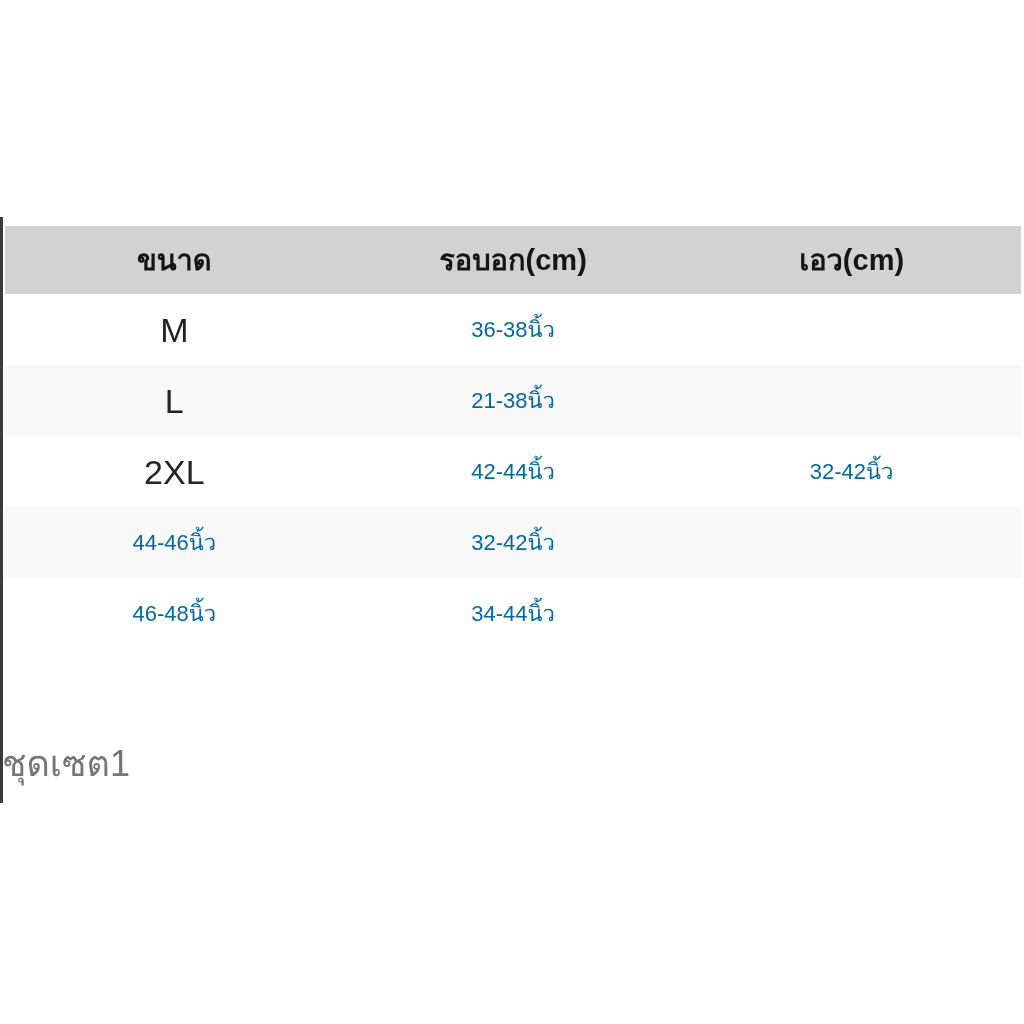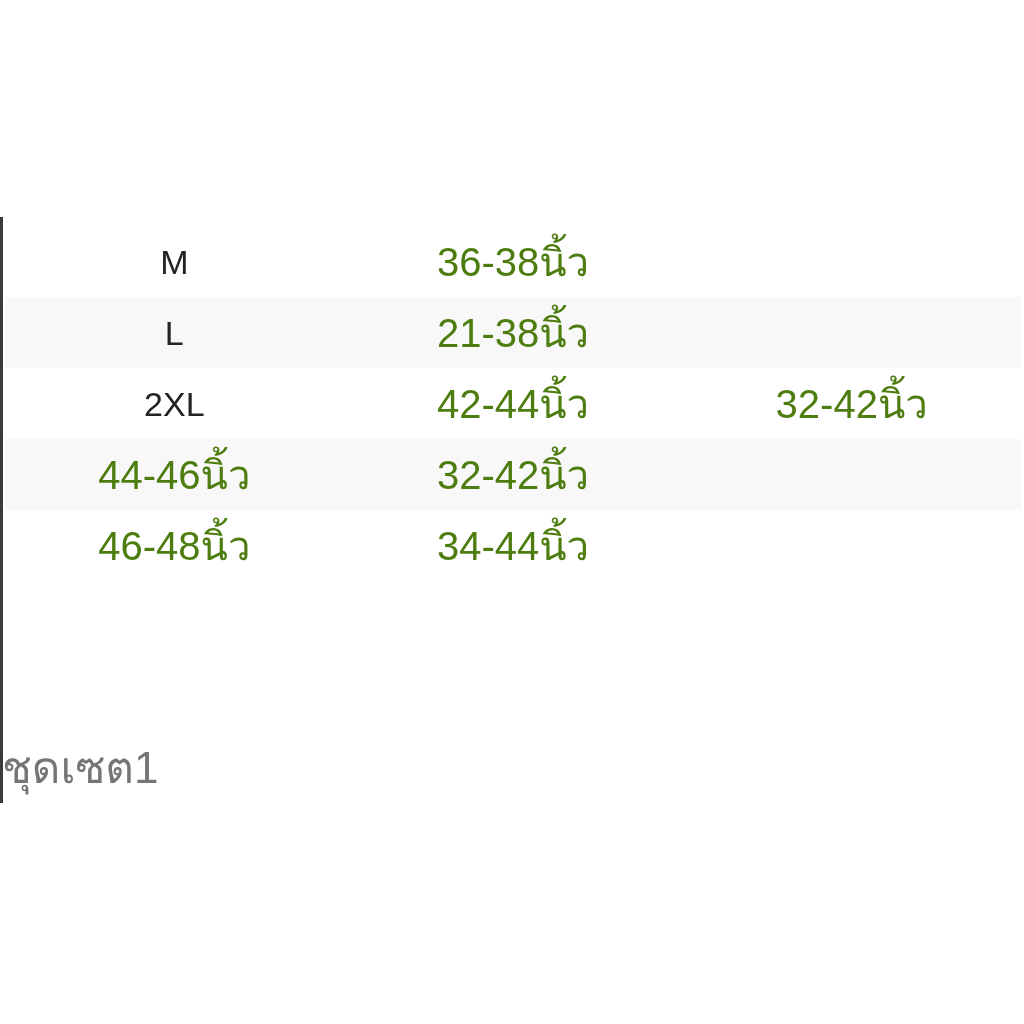--- a/index.html
+++ b/index.html
@@ -48,47 +48,52 @@
     grid-template-columns: repeat(3, 1fr);
     align-items: center;
     height: 71px;
     background: #ffffff;
   }
   .tbody .trow:nth-child(even) {
     background: #f8f8f8;
   }
   .td {
     text-align: center;
-    font-size: 40px;
-    color: #4d7c0f;
+    font-size: 22px;
+    color: #0369a1;
     line-height: 1;
   }
   .td.size-cell {
     font-size: 34px;
     color: #232323;
   }
   .caption {
     position: absolute;
     left: 2px;
     top: 744px;
-    font-size: 44px;
+    font-size: 36px;
     color: #757575;
     line-height: 1.1;
     white-space: nowrap;
   }
 </style>
 </head>
 <body>
 
 <div class="stage">
 
   <div class="left-line"></div>
 
   <div class="size-table">
 
+    <div class="thead">
+      <div class="th">ขนาด</div>
+      <div class="th">รอบอก(cm)</div>
+      <div class="th">เอว(cm)</div>
+    </div>
 
     <div class="tbody">
 
       <div class="trow">
         <div class="td size-cell">M</div>
         <div class="td">36-38นิ้ว</div>
       </div>
 
       <div class="trow">
         <div class="td size-cell">L</div>

